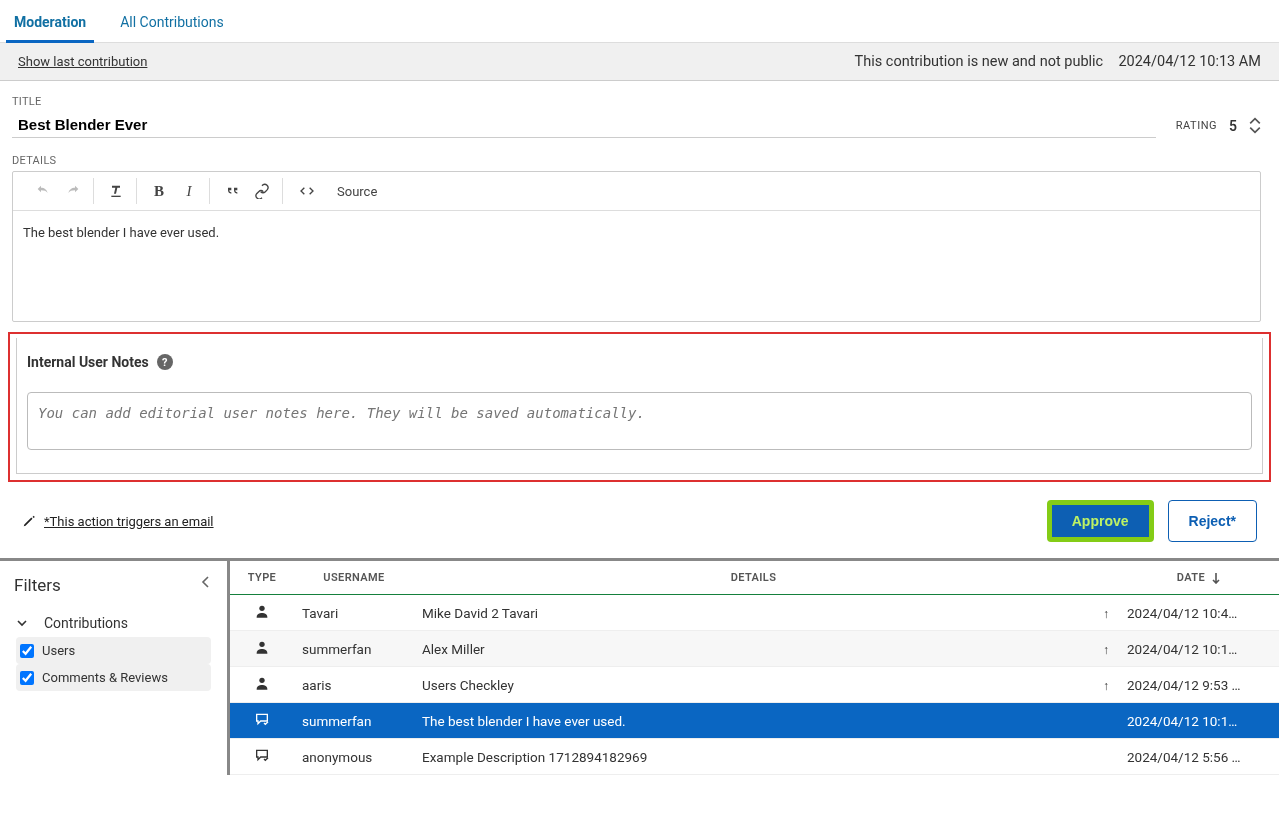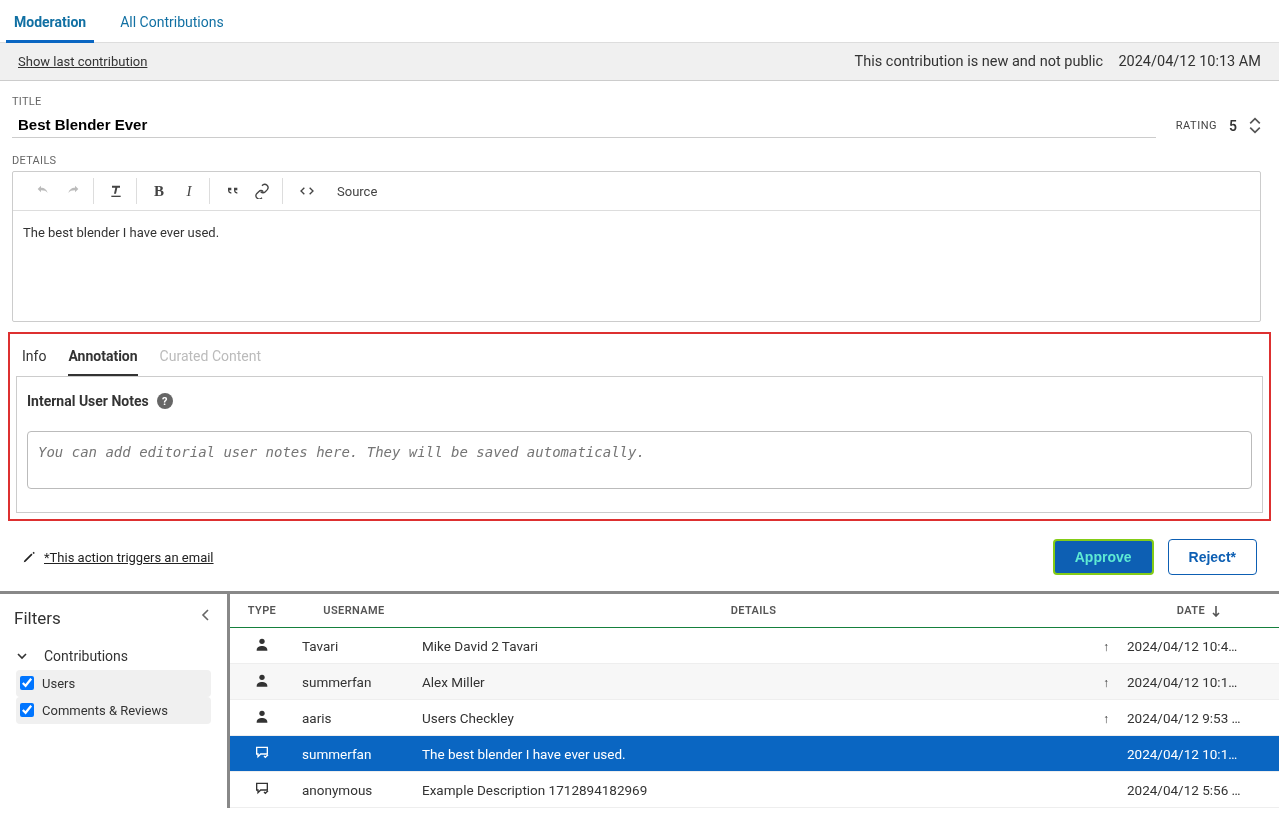--- a/index.html
+++ b/index.html
@@ -49,32 +49,32 @@
 .notes-panel { border-left:1px solid #ccc; border-right:1px solid #ccc; border-bottom:1px solid #ccc; padding: 16px 10px 20px 10px; }
 .notes-title { font-weight: 700; font-size: 14px; display:inline-flex; align-items:center; gap:8px; }
 .help-icon { width:16px; height:16px; display:inline-flex; align-items:center; justify-content:center; border-radius:50%; background:#666; color:#fff; font-size:11px; font-weight:700; }
 .notes-textarea { margin-top: 22px; width: 100%; border: 1px solid #bbb; border-radius: 4px; padding: 12px 10px; font-size: 14px; font-style: italic; color: #6e6e6e; resize: none; height: 58px; }
 
 
 .actions-row { display:flex; justify-content:space-between; align-items:center; padding: 14px 22px 16px 22px; }
 .trigger-link { display:inline-flex; align-items:center; gap:8px; text-decoration: underline; color:#222; font-size:13px; cursor:pointer;}
 .btns { display:flex; gap:14px; }
 .btn { padding: 8px 20px; border-radius: 4px; font-size: 14px; font-weight: 600; cursor:pointer; }
-.btn-primary { background:#0d5fb3; color:#5eead4; border:2px solid #84cc16; }
+.btn-primary { background:#0d5fb3; color:#bef264; border:5px solid #84cc16; }
 .btn-secondary { background:#fff; color:#0d5fb3; border:1px solid #0d5fb3; }
 
 
 .bottom-split { display:flex; border-top: 3px solid #888; }
 .filters-panel { width: 230px; border-right: 3px solid #888; padding: 14px 4px 10px 4px; }
 .filters-header { display:flex; justify-content:space-between; align-items:flex-start; padding: 0 12px 10px 10px; }
 .filters-title { font-size: 17px; color:#333; }
 .chevron-left { color:#666; cursor:pointer; }
 .filter-section { padding: 10px 12px 8px 12px; }
 .filter-section-header { display:inline-flex; align-items:center; gap:16px; font-size:14px; cursor:pointer; margin-bottom:6px;}
-.filter-item { display:flex; align-items:flex-start; gap:8px; padding: 6px 8px 6px 4px; border-radius:4px; cursor:pointer; }
+.filter-item { display:flex; align-items:flex-end; gap:8px; padding: 6px 8px 6px 4px; border-radius:4px; cursor:pointer; }
 .filter-item.active { background:#f0f0f0; }
 .cb { width:14px; height:14px; }
 
 
 .table-wrap { flex:1; overflow:hidden; }
 .table { width:100%; border-collapse: collapse; table-layout: fixed; }
 .table th { text-align:center; font-size:11px; font-weight:600; color:#555; padding: 10px 12px; letter-spacing:0.4px; border-bottom:1px solid #15803d; }
 .table td { padding: 8px 8px; font-size:13.5px; color:#333; white-space:nowrap; overflow:hidden; text-overflow:ellipsis; }
 .table tr.row { border-bottom:1px solid #eee; }
 .table tr.row.selected { background:#0a66c2; color:#fff; }
@@ -172,25 +172,20 @@
             <span>Source</span>
           </span>
         </div>
       </div>
       <div class="editor-content" contenteditable="true" style="">The best blender I have ever used.</div>
     </div>
   </div>
 </div>
 
 <div class="highlight-box">
-  <div class="sub-tabs">
-    <div class="sub-tab">Info</div>
-    <div class="sub-tab active">Annotation</div>
-    <div class="sub-tab disabled">Curated Content</div>
-  </div>
   <div class="notes-panel">
     <div class="notes-title">
       <span>Internal User Notes</span>
       <span class="help-icon">?</span>
     </div>
     <textarea class="notes-textarea" placeholder="You can add editorial user notes here. They will be saved automatically." style=""></textarea>
   </div>
 </div>
 
 <div class="actions-row">

